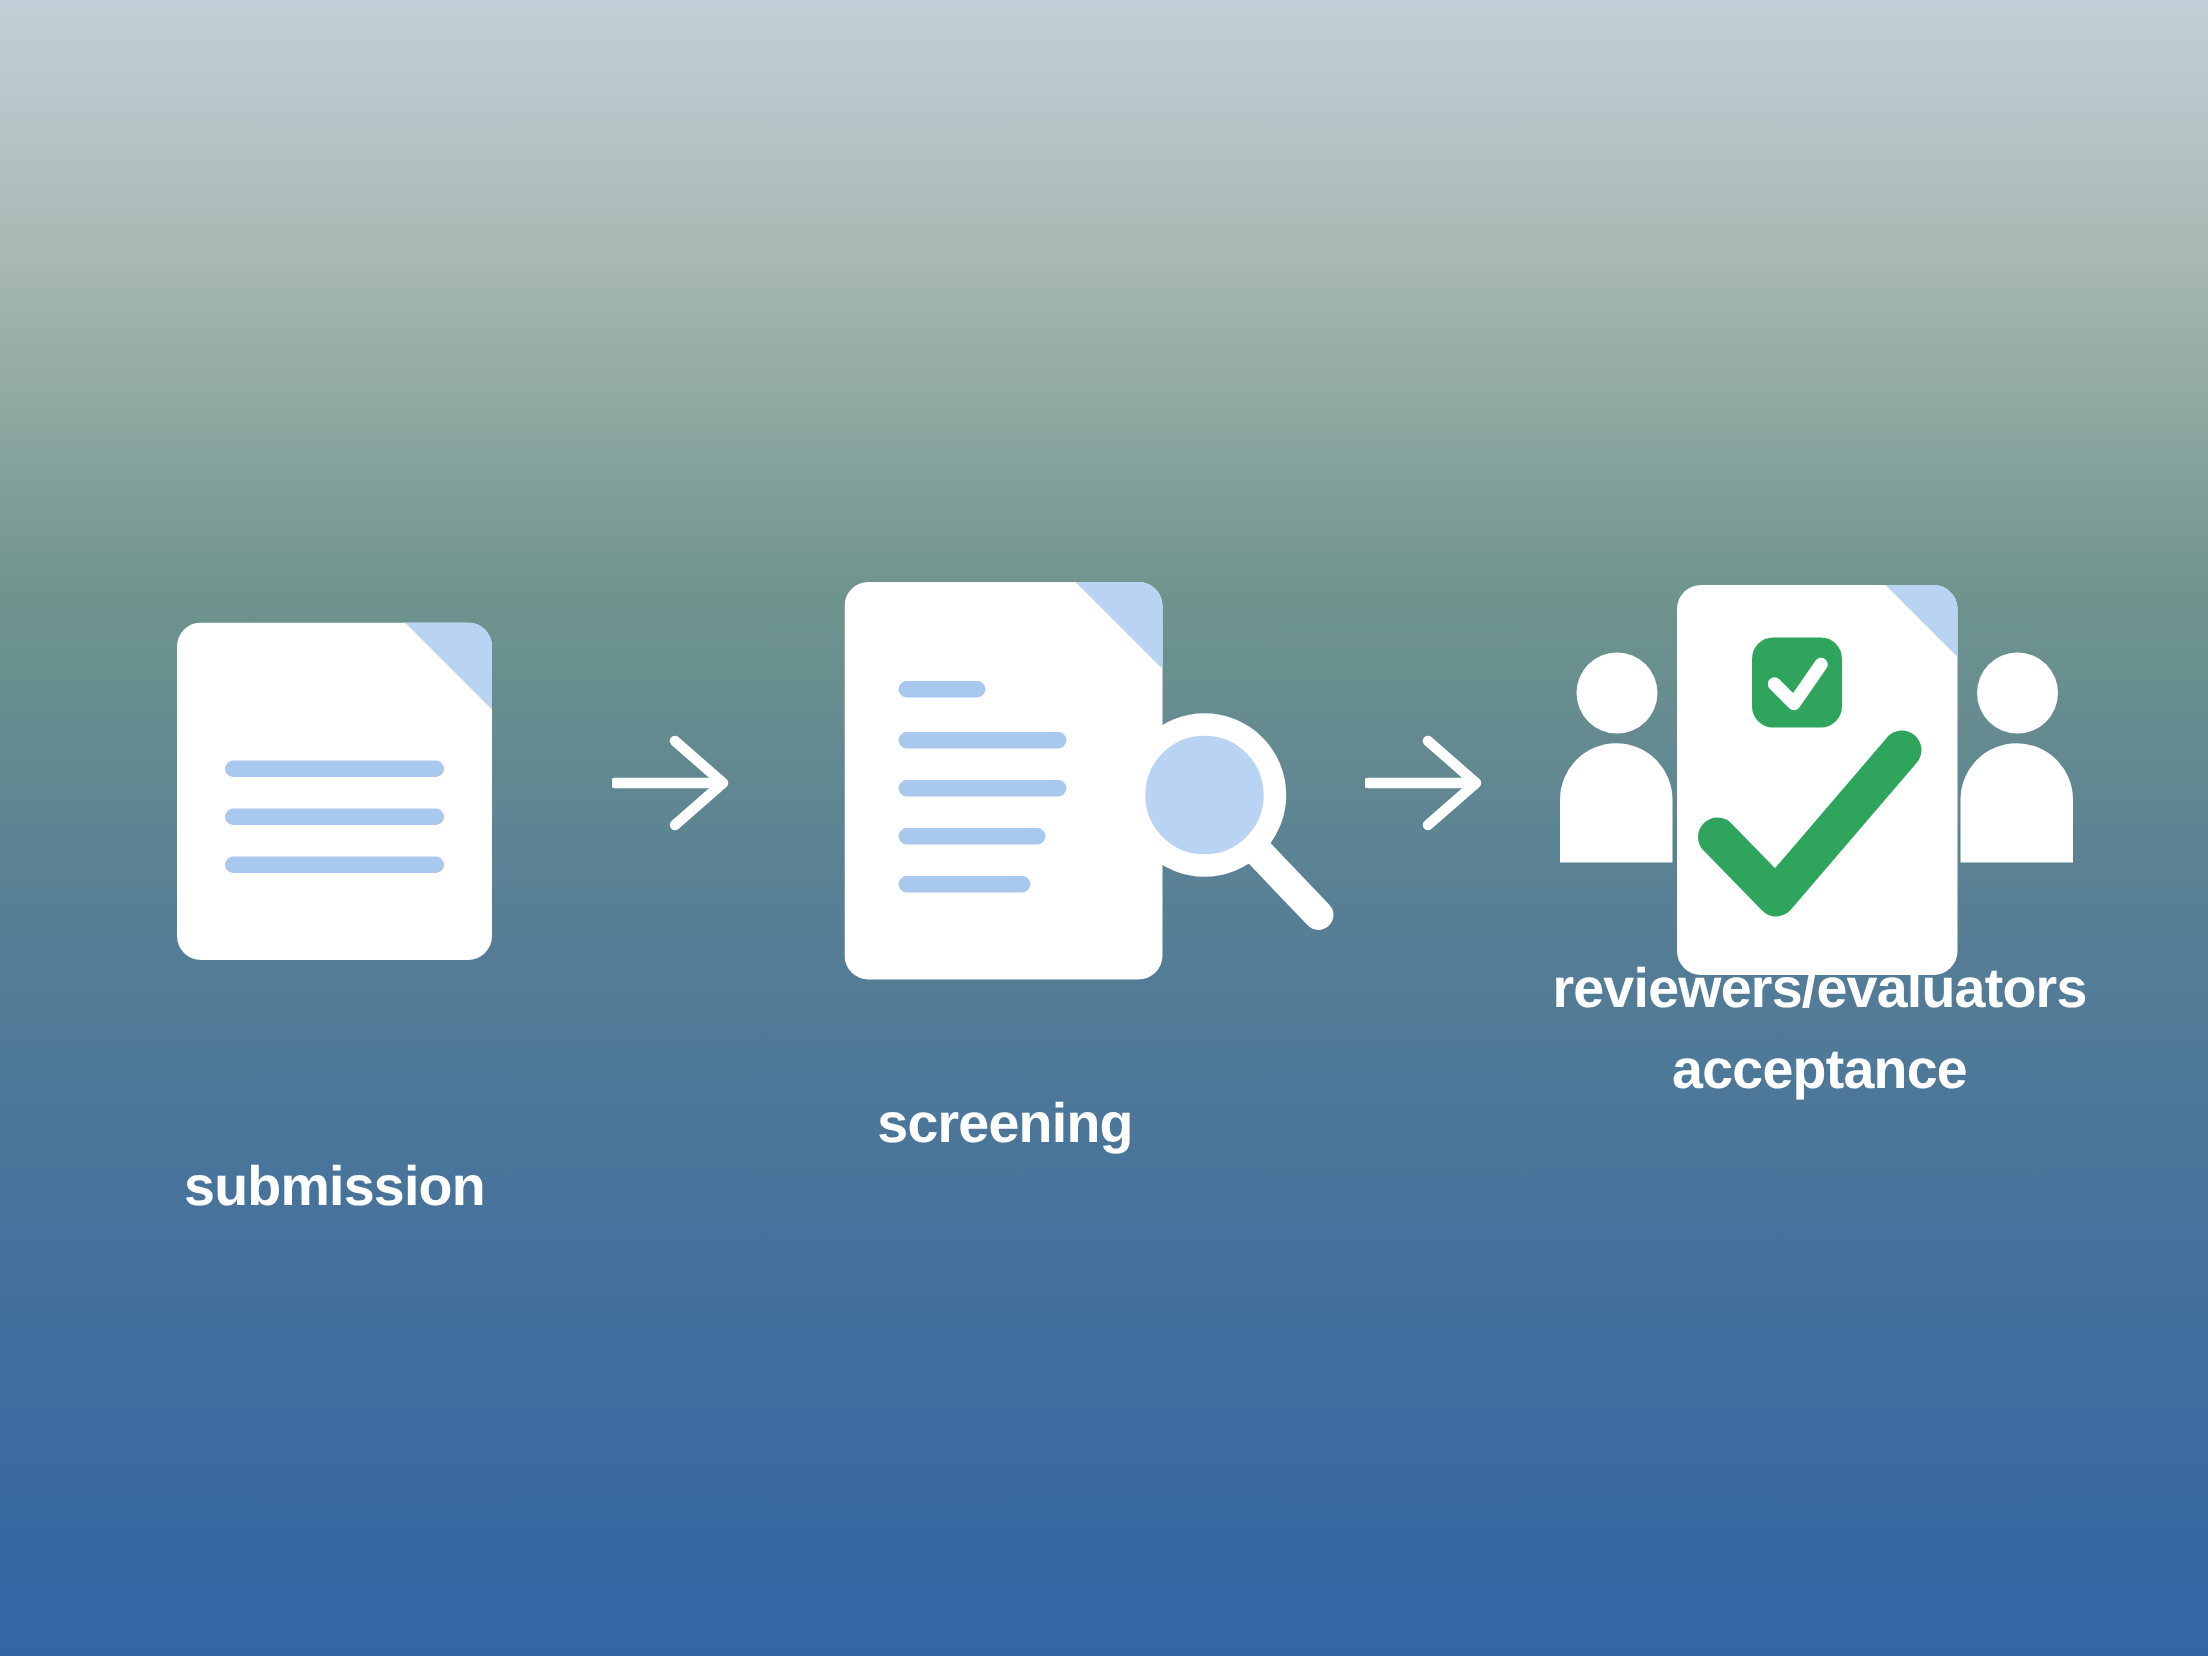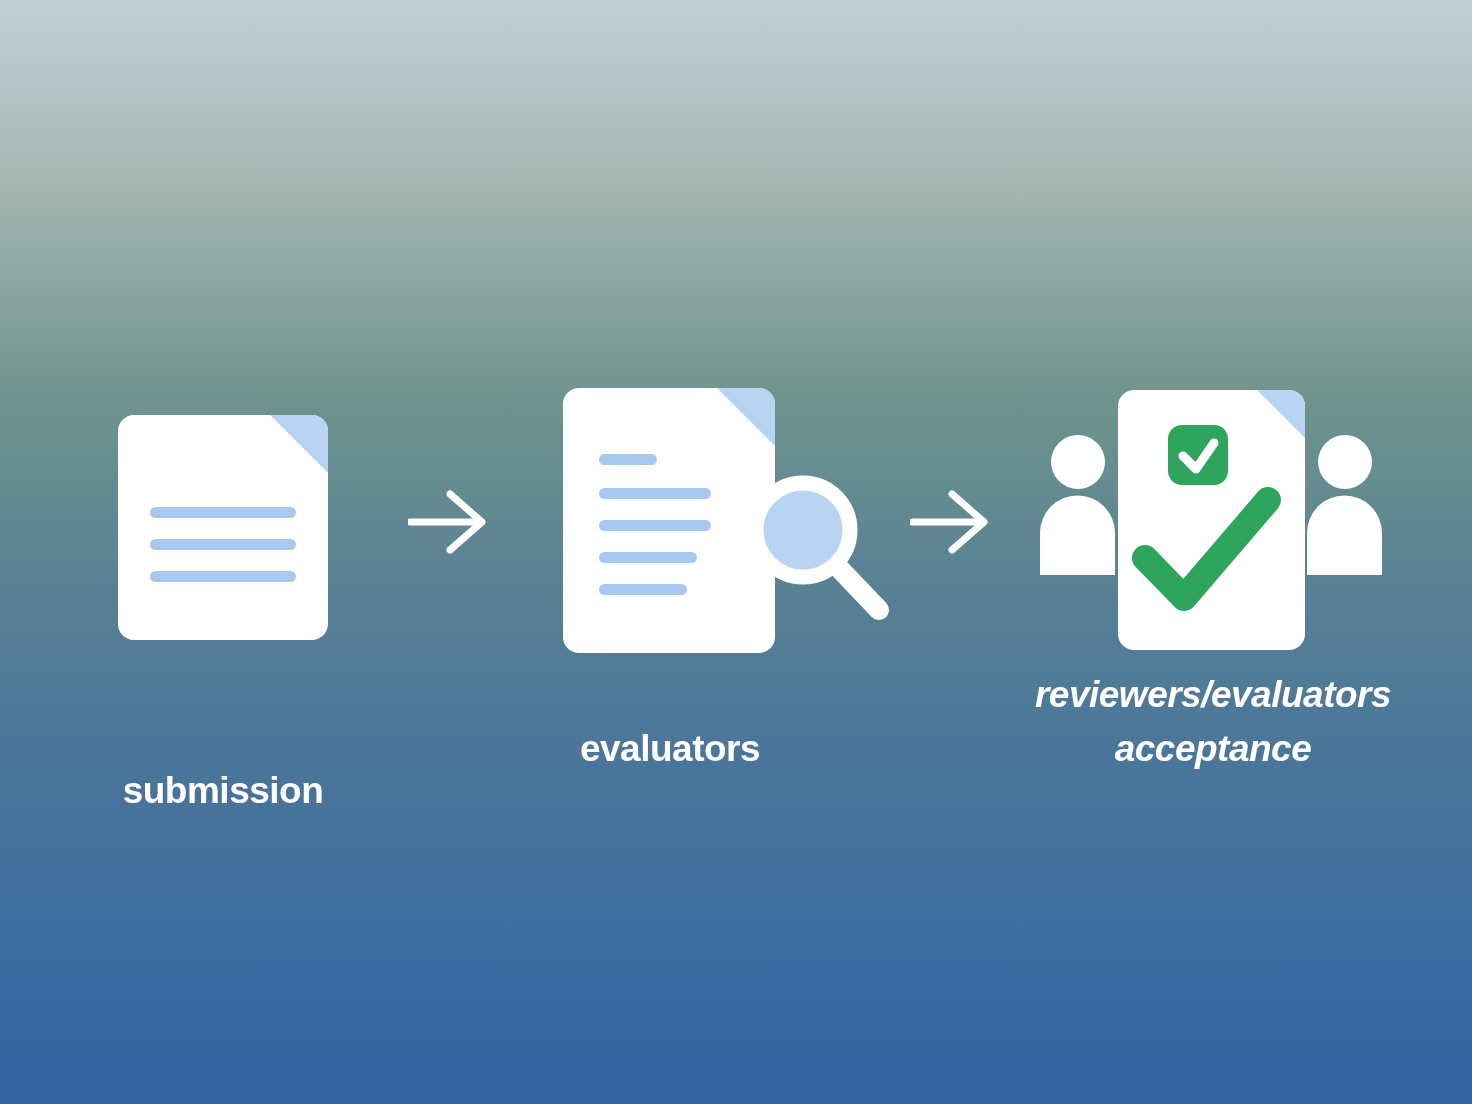--- a/index.html
+++ b/index.html
@@ -72,21 +72,21 @@
     <rect class="doc-body" x="0" y="0" width="212" height="265" rx="16"></rect>
     <path class="doc-fold" d="M154 0 H196 a16 16 0 0 1 16 16 V58 Z"></path>
     <rect class="doc-line" x="36" y="66" width="58" height="11" rx="5.5"></rect>
     <rect class="doc-line" x="36" y="100" width="112" height="11" rx="5.5"></rect>
     <rect class="doc-line" x="36" y="132" width="112" height="11" rx="5.5"></rect>
     <rect class="doc-line" x="36" y="164" width="98" height="11" rx="5.5"></rect>
     <rect class="doc-line" x="36" y="196" width="88" height="11" rx="5.5"></rect>
     <line class="magnifier-handle" x1="274" y1="178" x2="316" y2="222"></line>
     <circle class="magnifier-glass" cx="240" cy="142" r="47"></circle>
   </svg>
-  <div class="abs step-label" style="left:510px; top:722px; width:320px;">evaluators</div>
+  <div class="abs step-label" style="left:510px; top:722px; width:320px;">screening</div>
 
   <svg class="abs arrow" style="left:910px; top:486px;" width="80" height="72" viewBox="0 0 80 72">
     <path d="M2 36 H66"></path>
     <path d="M42 8 L74 36 L42 64"></path>
   </svg>
 
   <svg class="abs" style="left:1032px; top:390px;" width="360" height="285" viewBox="0 0 360 285">
 
     <circle class="person-shape" cx="46" cy="72" r="27"></circle>
     <path class="person-shape" d="M8 185 L8 143 a37.5 37.5 0 0 1 75 0 L83 185 Z"></path>
@@ -95,18 +95,18 @@
     <path class="person-shape" d="M275 185 L275 143 a37.5 37.5 0 0 1 75 0 L350 185 Z"></path>
 
     <rect class="doc-body" x="86" y="0" width="187" height="260" rx="16"></rect>
     <path class="doc-fold" d="M225 0 H257 a16 16 0 0 1 16 16 V48 Z"></path>
 
     <rect class="check-box" x="136" y="35" width="60" height="60" rx="14"></rect>
     <path class="check-mark-small" d="M151 66 L164 79 L182 53"></path>
 
     <path class="check-mark-big" d="M113 168 L152 208 L236 110"></path>
   </svg>
-  <div class="abs step-label" style="left:990px; top:668px; width:446px;font-style:italic;">
+  <div class="abs step-label" style="left:990px; top:632px; width:446px;">
     <div>reviewers/evaluators</div>
     <div>acceptance</div>
   </div>
 
 </div>
 
 </body></html>

